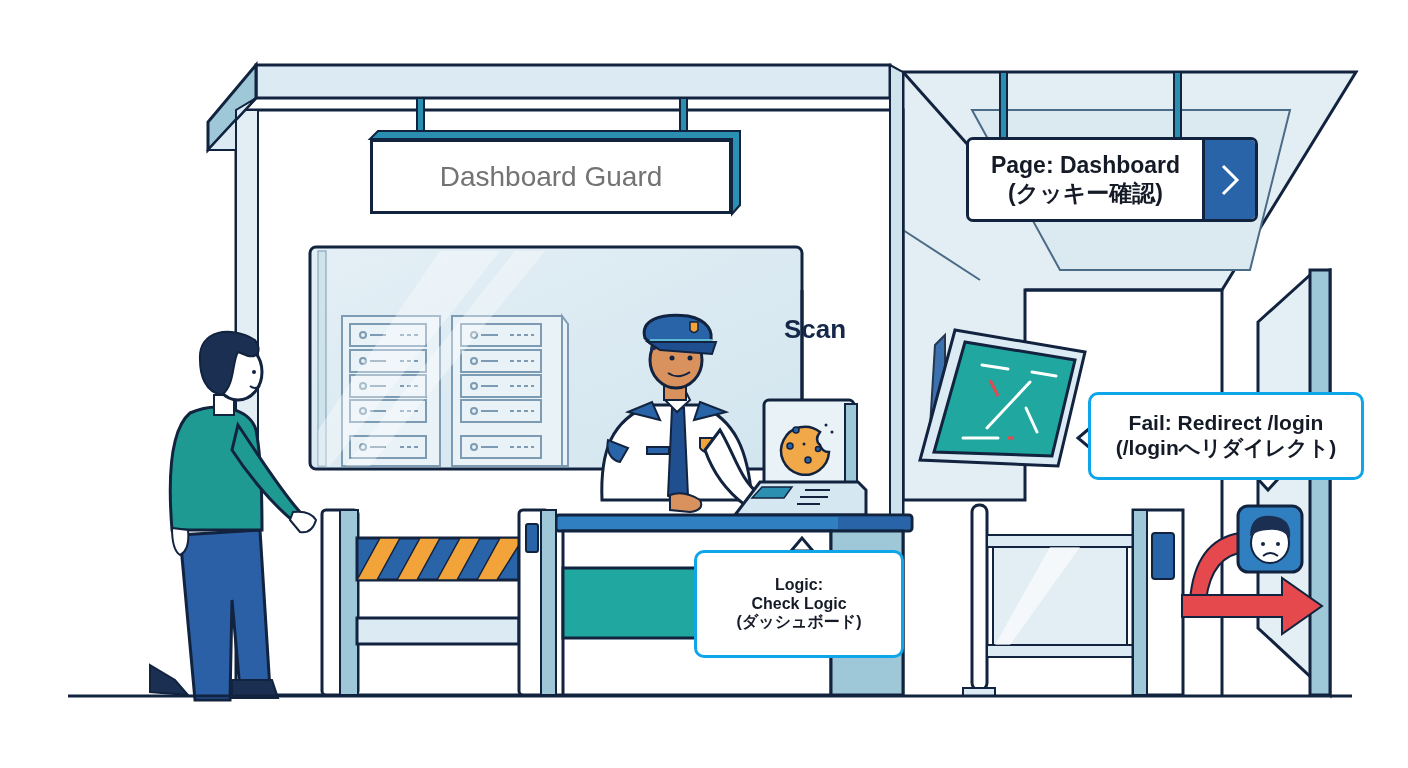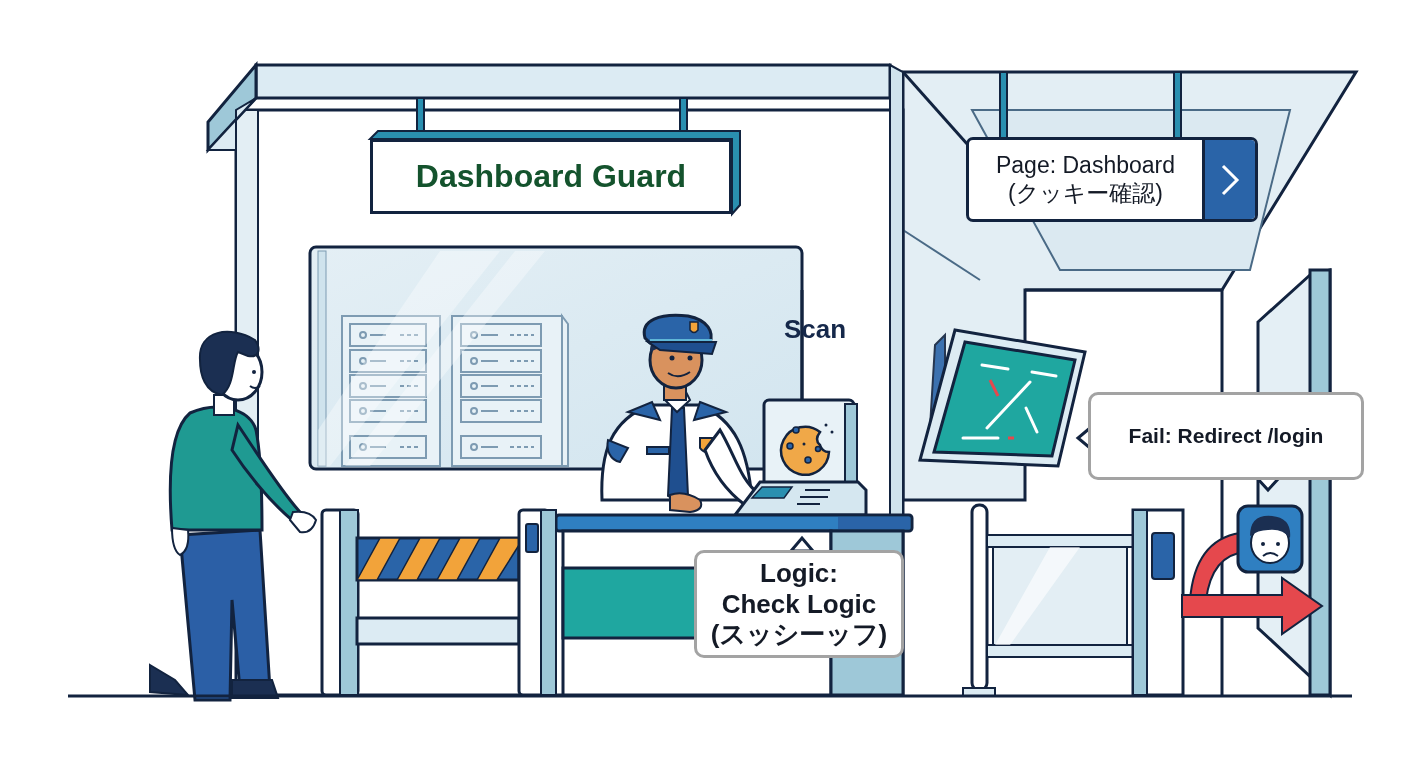--- a/index.html
+++ b/index.html
@@ -2,29 +2,29 @@
 <html><head>
   <meta charset="utf-8">
   <style>
     html, body { margin: 0; padding: 0; background: #ffffff; }
     body { width: 1408px; height: 768px; position: relative; overflow: hidden;
       font-family: "Liberation Sans", "DejaVu Sans", sans-serif; }
     #scene { position: absolute; left: 0; top: 0; width: 1408px; height: 768px; }
     .sign-main { position: absolute; left: 370px; top: 139px; width: 362px; height: 75px;
       background: #ffffff; border: 3px solid #12233f; box-sizing: border-box;
       display: flex; align-items: center; justify-content: center; }
-    .sign-main span { font-size: 32px; font-weight: 700; color: #14532d; }
+    .sign-main span { font-size: 28px; font-weight: 400; color: #737373; }
     .page-sign { position: absolute; left: 966px; top: 137px; width: 292px; height: 85px;
       background: #ffffff; border: 3px solid #12233f; border-radius: 7px; box-sizing: border-box;
       display: flex; overflow: hidden; }
     .page-sign .txt { flex: 1; display: flex; flex-direction: column; align-items: center; justify-content: center;
-      font-size: 23px; font-weight: 400; color: #141a26; line-height: 1.2; }
+      font-size: 23px; font-weight: 700; color: #141a26; line-height: 1.2; }
     .page-sign .arrow { width: 50px; background: #2a64a8; border-left: 3px solid #12233f;
       display: flex; align-items: center; justify-content: center; color: #ffffff; font-size: 34px; font-weight: 300; }
-    .bubble { position: absolute; background: #ffffff; border: 3px solid #a3a3a3; border-radius: 10px;
+    .bubble { position: absolute; background: #ffffff; border: 3px solid #0ea5e9; border-radius: 10px;
       box-sizing: border-box; display: flex; flex-direction: column; align-items: center; justify-content: center;
       font-weight: 700; color: #141a26; line-height: 1.18; }
     .scan-label { position: absolute; left: 732px; top: 314px; width: 166px; text-align: center;
       font-weight: 700; line-height: 1.2; }
     .scan-label .en { font-size: 26px; color: #15284a; display: block; text-align: center; }
     .scan-label .jp { font-size: 22px; color: #141a26; display: block; }
   </style>
 </head>
 <body>
 
@@ -272,21 +272,22 @@
     <svg width="22" height="34" viewBox="0 0 22 34">
         <polyline points="4,3 18,17 4,31" fill="none" stroke="#ffffff" stroke-width="3"></polyline>
       </svg>
   </div>
 </div>
 
 <div class="scan-label">
   <span class="en">Scan</span>
 </div>
 
-<div class="bubble" style="left:694px; top:550px; width:210px; height:108px; font-size:26px;">
+<div class="bubble" style="left:694px; top:550px; width:210px; height:108px; font-size:16px;">
   <span>Logic:</span>
   <span>Check Logic</span>
-  <span>(スッシーッフ)</span>
+  <span>(ダッシュボード)</span>
 </div>
 
 <div class="bubble" style="left:1088px; top:392px; width:276px; height:88px; font-size:21px;">
   <span>Fail: Redirect /login</span>
+  <span>(/loginへリダイレクト)</span>
 </div>
 
 </body></html>

